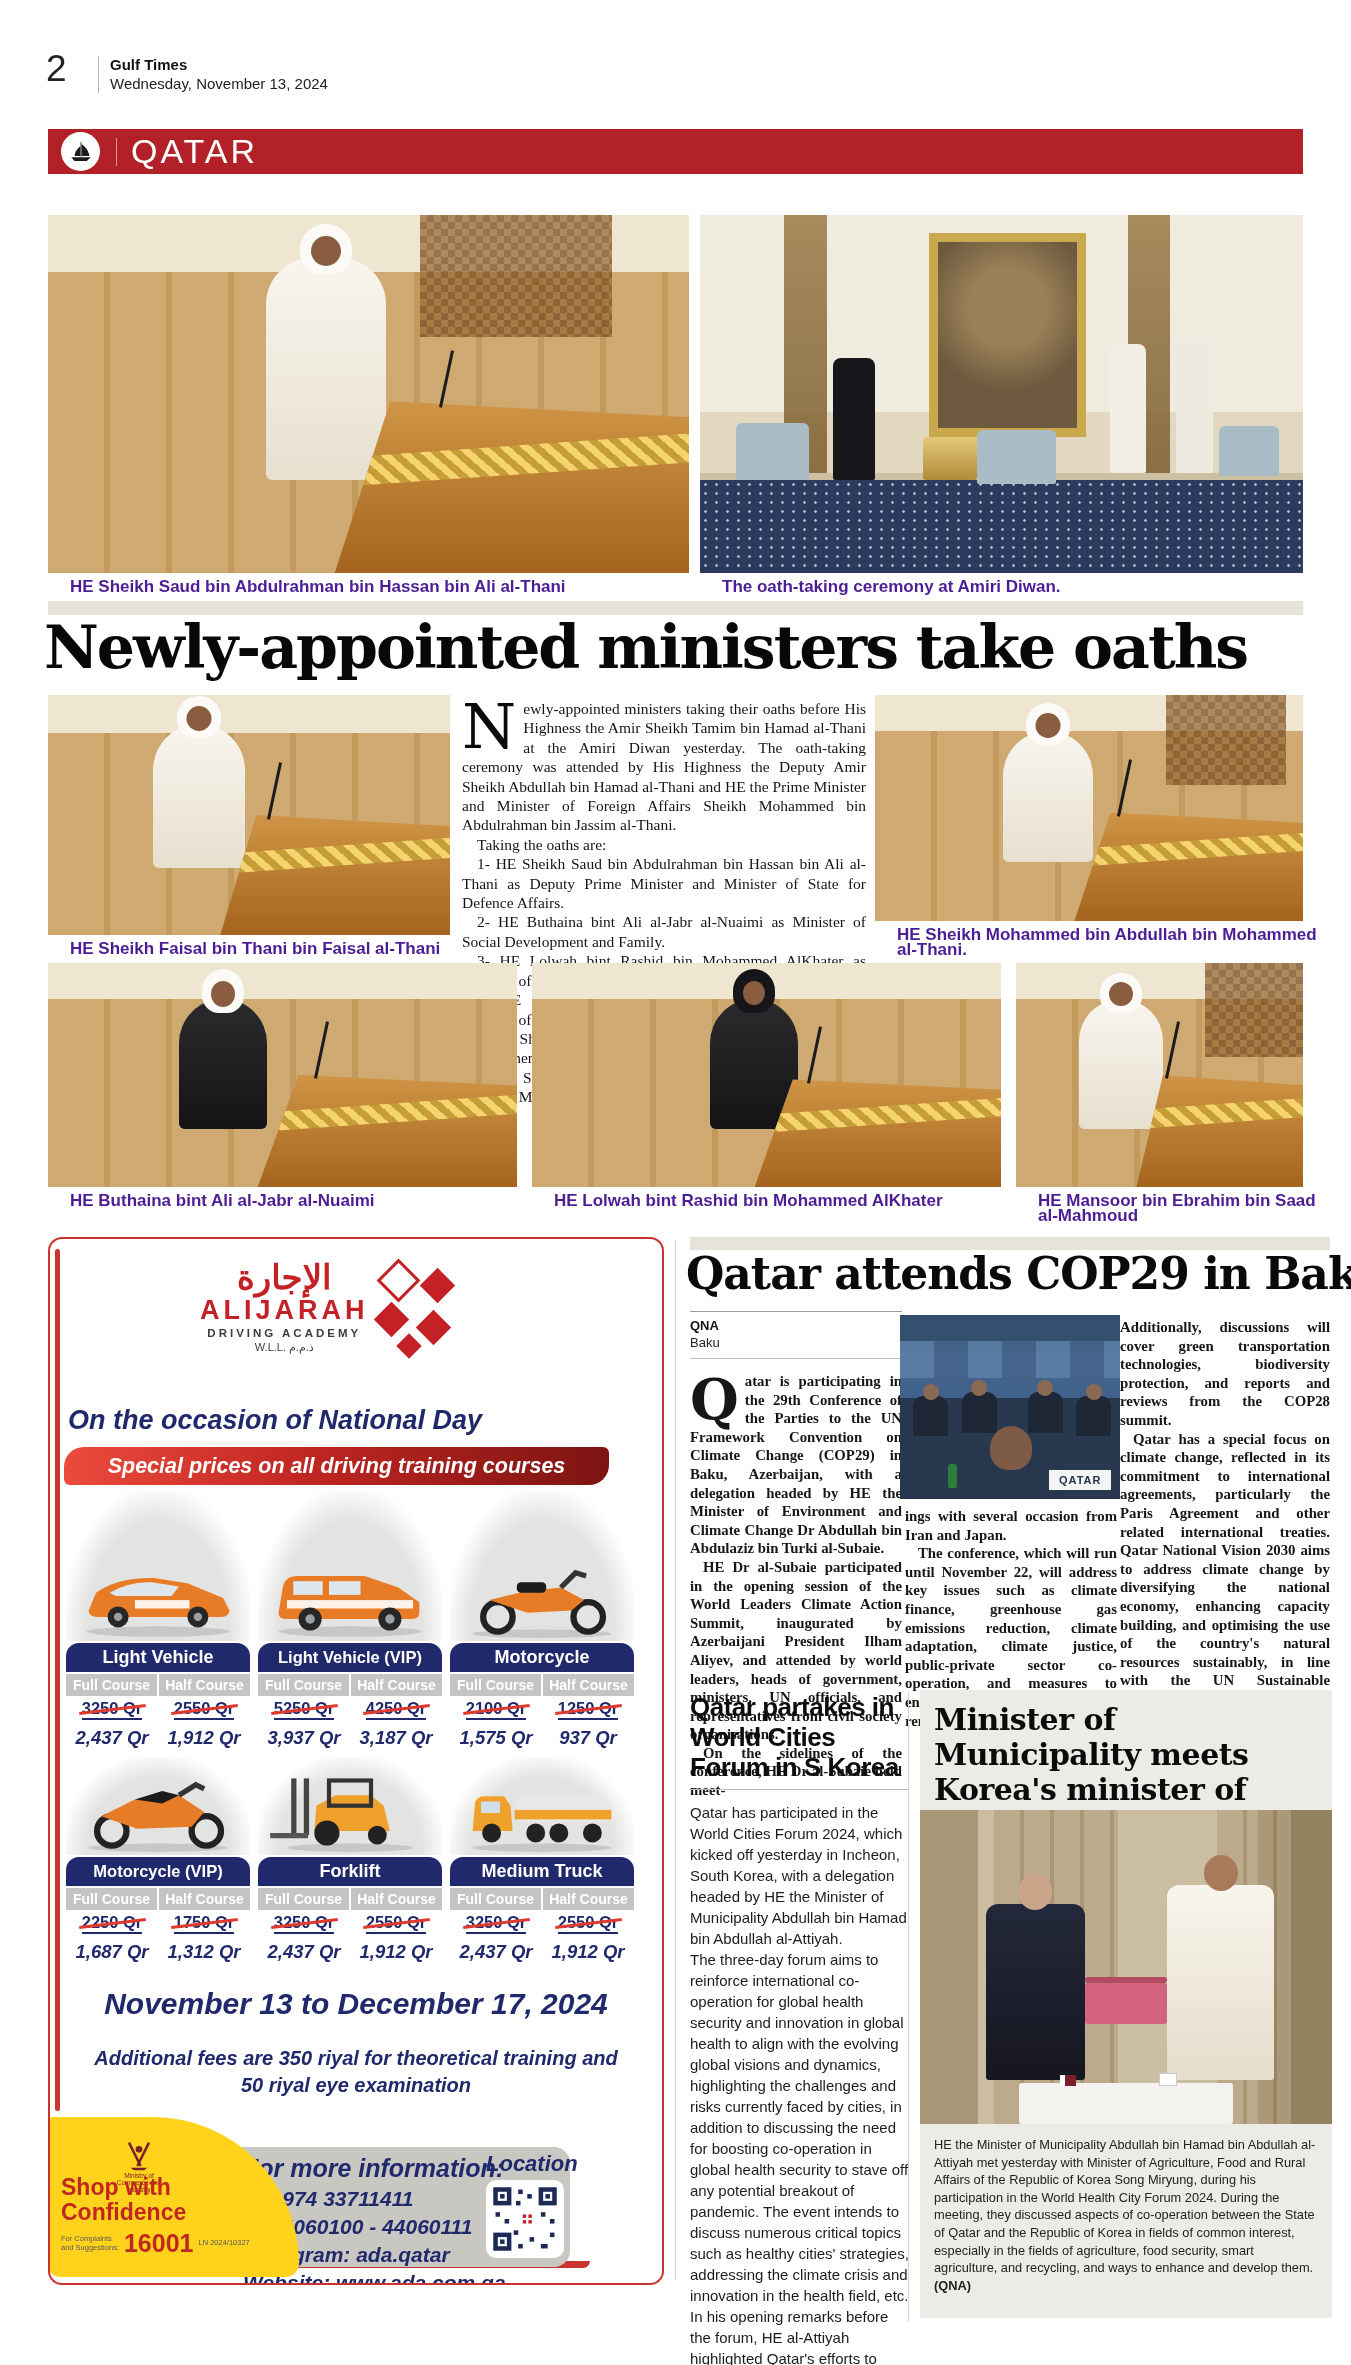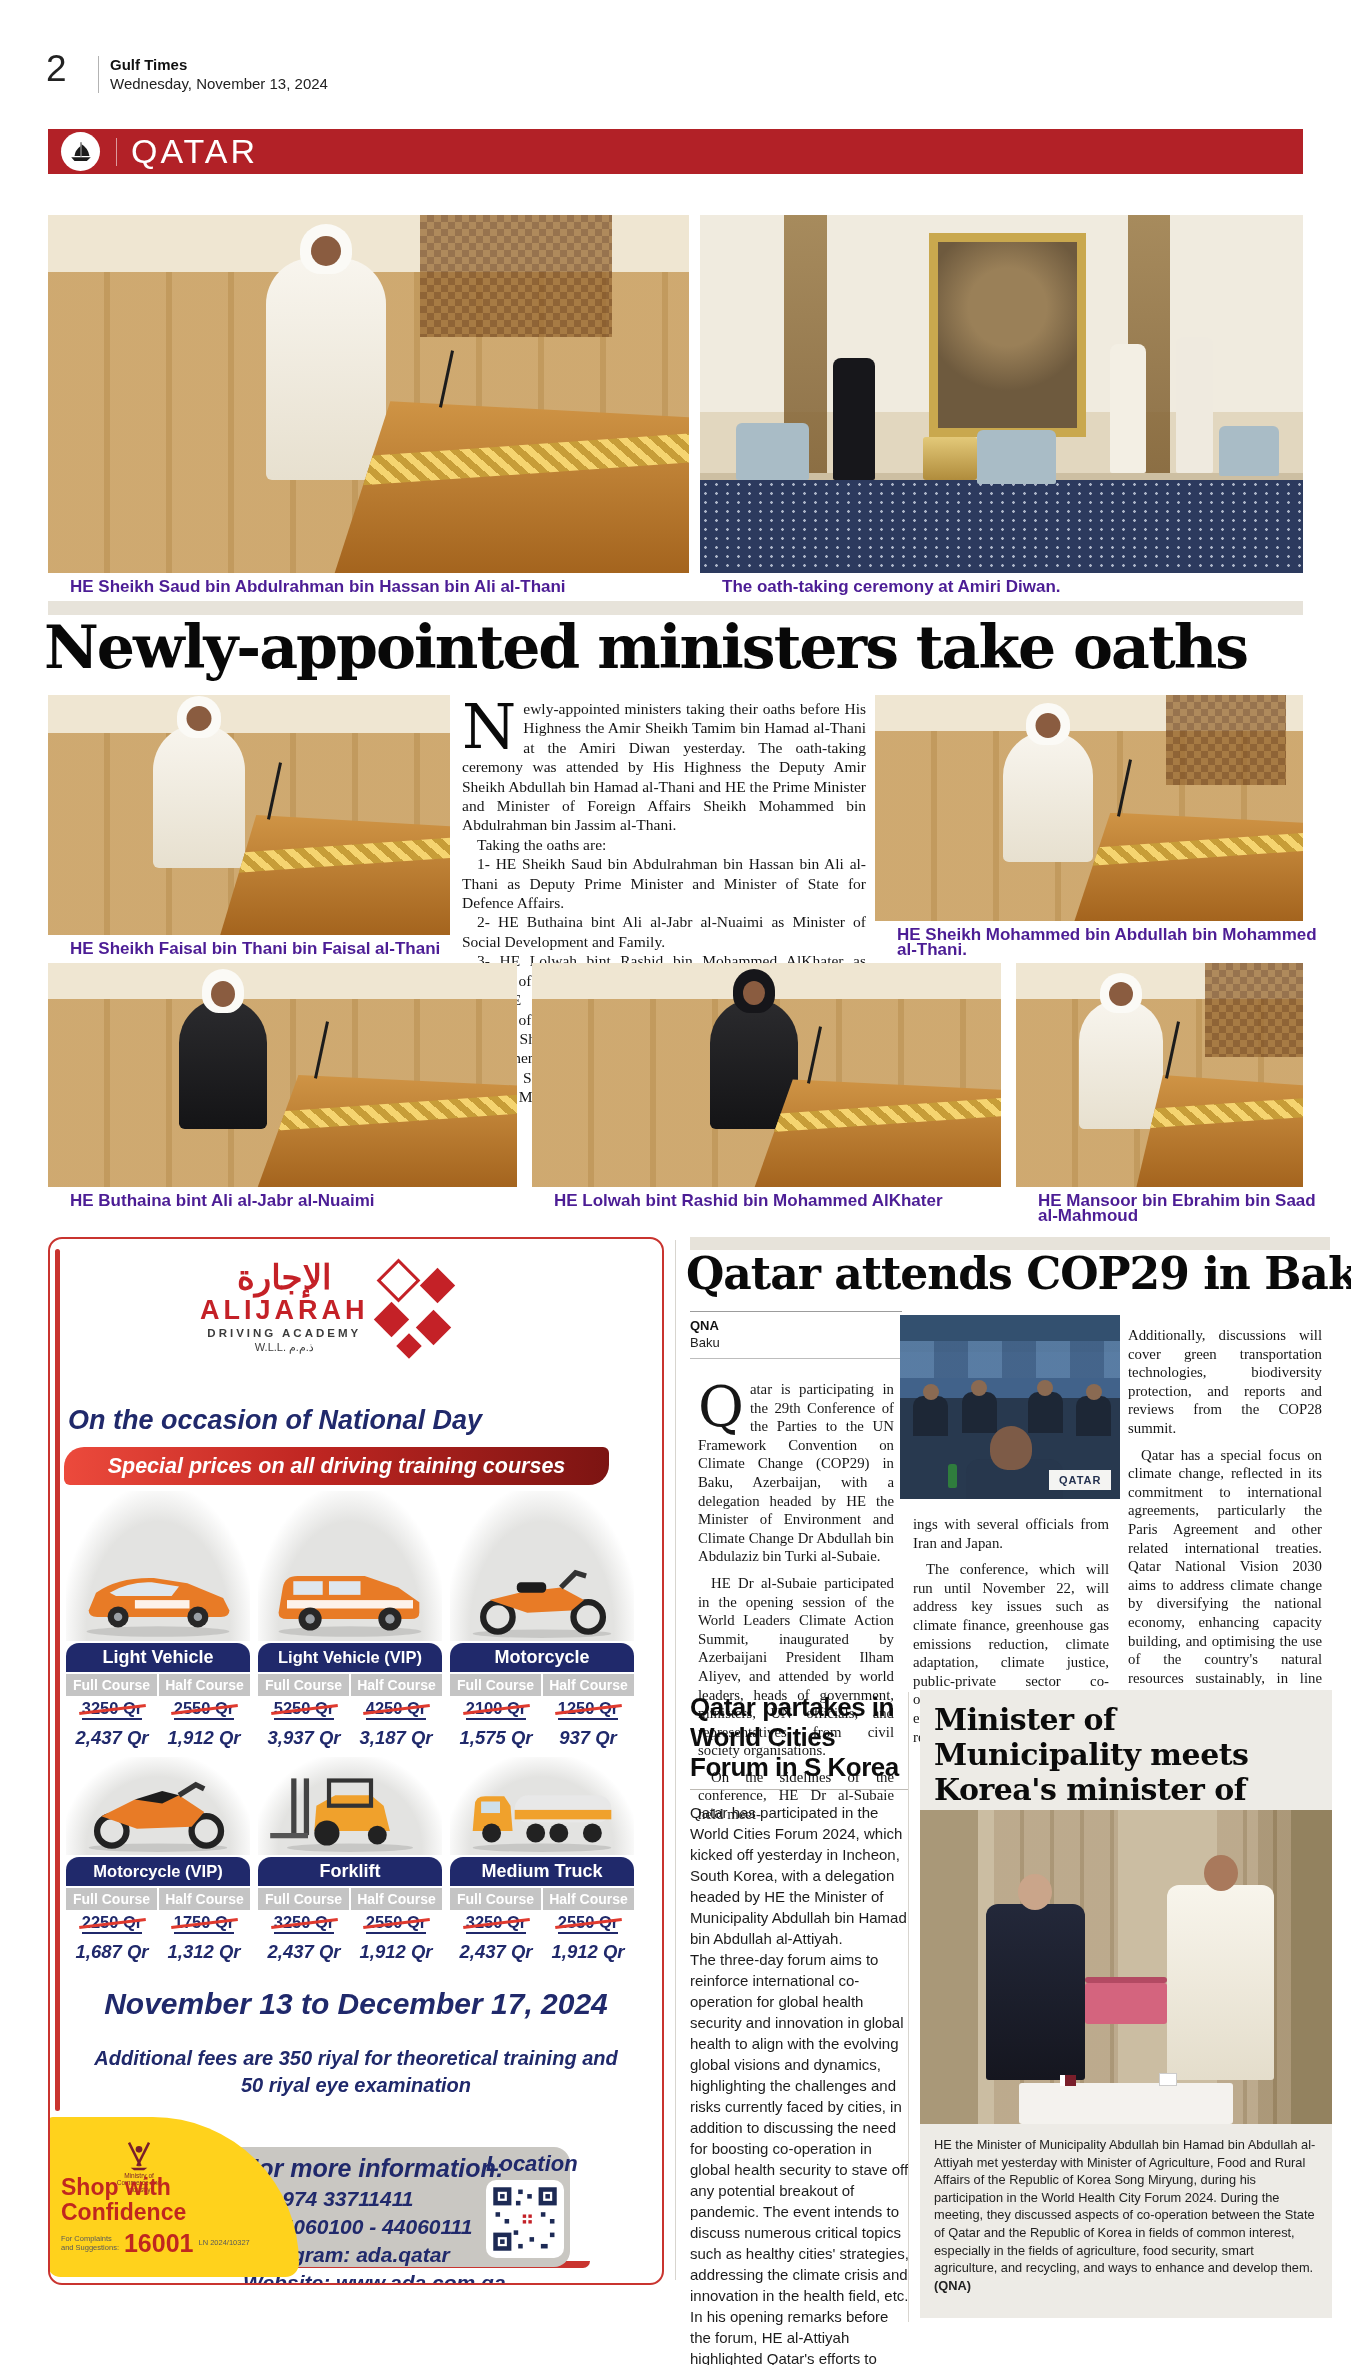--- a/index.html
+++ b/index.html
@@ -81,21 +81,21 @@
   .vrule{position:absolute;width:1px;background:#d8d5cf;}
   
   .headline-cop{position:absolute;font-family:"DejaVu Serif",serif;font-weight:600;
      font-size:44px;letter-spacing:-1px;color:#0a0a0a;white-space:nowrap;}
   .byline{position:absolute;border-top:1.5px solid #9c9c9c;border-bottom:1px solid #bdbdbd;
      padding:6px 0 8px 0;}
   .byline .agency{font-size:13px;font-weight:bold;color:#111;}
   .byline .place{font-size:13px;color:#222;margin-top:2px;}
   .copcol{position:absolute;font-family:"Liberation Serif",serif;font-size:14.8px;
      line-height:18.6px;text-align:justify;color:#161616;}
-  .copcol p{margin:8px;}
+  .copcol p{margin:0;font-weight:bold;}
   .copcol p + p{text-indent:13px;}
   .dropcap2{float:left;font-family:"DejaVu Serif",serif;font-size:56px;line-height:46px;
      padding:4px 6px 0 0;}
   
   .cities-head{position:absolute;font-size:26px;line-height:30px;font-weight:bold;
      letter-spacing:-.5px;color:#0d0d0d;}
   .cities-rule{position:absolute;height:1px;background:#bdbab4;}
   .cities-body{position:absolute;font-size:15px;line-height:21px;color:#1c1c1c;}
   .cities-body p{margin:0;}
   .signoff{font-weight:bold;}
@@ -592,21 +592,21 @@
     <div class="cop-person" style="left:28%;bottom:36%;width:16%;height:22%;"></div>
     <div class="cop-person" style="left:58%;bottom:36%;width:16%;height:22%;"></div>
     <div class="cop-person" style="left:80%;bottom:34%;width:16%;height:22%;"></div>
     <div class="cop-shoulders" style="left:30%;bottom:0;width:44%;height:22%;"></div>
     <div class="cop-head-main" style="left:41%;bottom:16%;width:42px;height:44px;"></div>
     <div class="cop-bottle" style="left:22%;bottom:6%;width:9px;height:24px;"></div>
     <div class="cop-card" style="right:4%;bottom:5%;width:62px;height:20px;">QATAR</div>
   </div>
 
   <div class="copcol" style="left:905px;top:1507px;width:212px;">
-    <p>ings with several officials from Iran and Japan.</p>
+    <p>ings with several occasion from Iran and Japan.</p>
     <p>The conference, which will run until November 22, will address key issues such as climate finance, greenhouse gas emissions reduction, climate adaptation, climate justice, public-private sector co-operation, and measures to enhance the transition to renewable energy.</p>
   </div>
 
   <div class="copcol" style="left:1120px;top:1318px;width:210px;">
     <p>Additionally, discussions will cover green transportation technologies, biodiversity protection, and reports and reviews from the COP28 summit.</p>
     <p>Qatar has a special focus on climate change, reflected in its commitment to international agreements, particularly the Paris Agreement and other related international treaties. Qatar National Vision 2030 aims to address climate change by diversifying the national economy, enhancing capacity building, and optimising the use of the country's natural resources sustainably, in line with the UN Sustainable Development Goals.</p>
   </div>
 
   <div class="cities-head" style="left:690px;top:1692px;width:228px;">Qatar partakes in World Cities Forum in S Korea</div>
   <div class="cities-rule" style="left:690px;top:1789px;width:218px;"></div>

